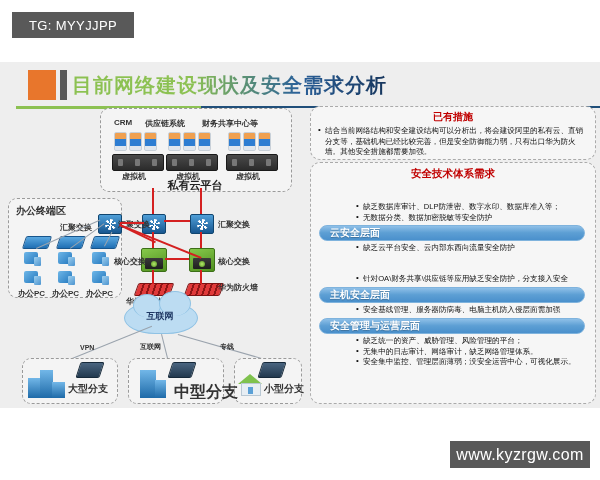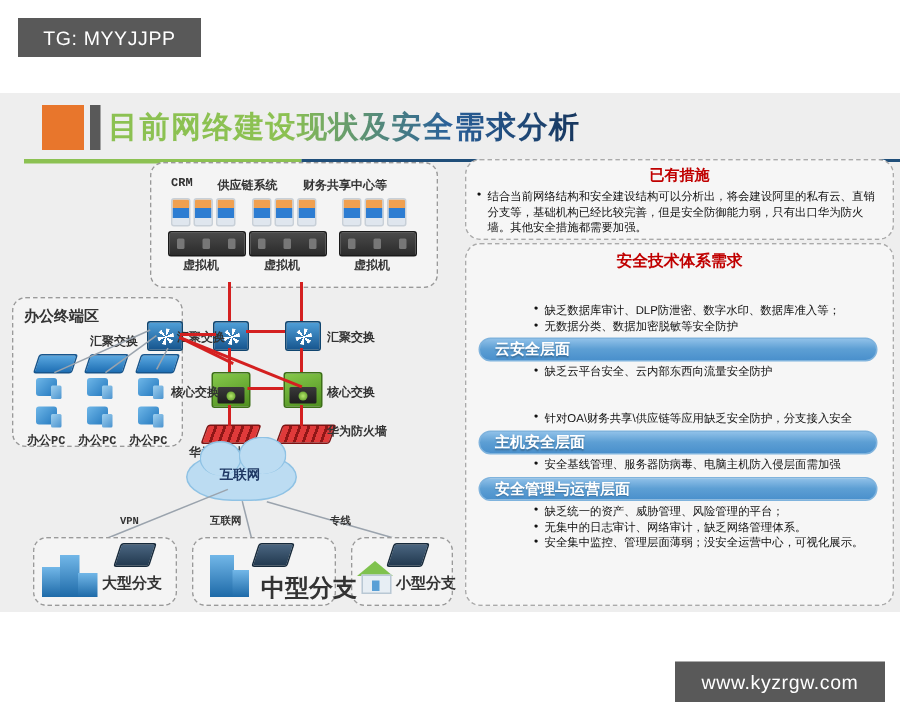--- a/index.html
+++ b/index.html
@@ -8,21 +8,21 @@
     font-family:"Liberation Sans","DejaVu Sans",sans-serif;
     overflow:hidden;position:relative;
   }
   
   .tag{
     position:absolute;background:#595959;color:#ffffff;
     font-size:13px;letter-spacing:.4px;
     display:flex;align-items:center;justify-content:center;
   }
   #tag-top{left:12px;top:12px;width:122px;height:26px;}
-  #tag-bottom{left:450px;top:441px;width:140px;height:27px;font-size:13px;text-align:right;}
+  #tag-bottom{left:450px;top:441px;width:140px;height:27px;font-size:16px;text-align:right;}
 
   
   .slide{
     position:absolute;left:0;top:62px;width:600px;height:346px;
     background:#eeeeee;
   }
   
   .title-row{position:absolute;left:16px;top:6px;width:600px;height:36px;padding-left:40px;}
   .tt-orange{position:absolute;left:12px;top:2px;width:28px;height:30px;background:#e8762c;}
   .tt-gray{position:absolute;left:44px;top:2px;width:7px;height:30px;background:#595959;}
@@ -31,21 +31,21 @@
     position:absolute;left:56px;top:2px;height:30px;line-height:30px;
     font-size:20px;font-weight:bold;letter-spacing:1px;
     background:linear-gradient(90deg,#8cc152 0%,#8cc152 38%,#2a6099 72%,#17365d 100%);
     -webkit-background-clip:text;background-clip:text;color:transparent;
     -webkit-text-fill-color:transparent;
   }
   .tt-rule-g{position:absolute;left:0;top:38px;width:185px;height:3px;background:#8cc152;}
   .tt-rule-b{position:absolute;left:185px;top:38px;width:415px;height:2px;background:#1f4e79;}
 
   
-  .diagram{position:absolute;left:2px;top:44px;width:300px;height:300px;font-family:Liberation Mono, monospace;}
+  .diagram{position:absolute;left:2px;top:44px;width:300px;height:300px;}
   .dash{position:absolute;border:1px dashed #9a9a9a;border-radius:9px;}
   .lbl{position:absolute;font-size:8px;color:#333;font-weight:bold;white-space:nowrap;}
   .lbl-sm{position:absolute;font-size:7px;color:#444;white-space:nowrap;}
 
   
   #cloud-box{left:98px;top:2px;width:190px;height:82px;background:#f4f4f4;}
   .appicon{position:absolute;width:11px;height:17px;border-radius:2px;
     background:linear-gradient(180deg,#f0a050 0%,#f0a050 34%,#2d7dd2 34%,#2d7dd2 74%,#dfe6ee 74%,#dfe6ee 100%);
     border:1px solid #c8d0d8;}
   .rack{position:absolute;height:15px;background:linear-gradient(180deg,#4a4a4a,#2b2b2b);
@@ -171,20 +171,21 @@
     <div class="rack" style="left:224px;top:48px;width:50px;">
       <i style="left:5px;"></i>
         <i style="left:22px;"></i>
         <i style="left:39px;"></i>
     </div>
 
     <div class="lbl" style="left:120px;top:65px;">虚拟机</div>
     <div class="lbl" style="left:174px;top:65px;">虚拟机</div>
     <div class="lbl" style="left:234px;top:65px;">虚拟机</div>
 
+    <div style="position:absolute;left:98px;top:72px;width:190px;text-align:center;font-size:11px;font-weight:bold;color:#222;">私有云平台</div>
 
     <div class="dash" id="office-box"></div>
     <div class="lbl" style="left:14px;top:98px;font-size:10px;">办公终端区</div>
 
     <div class="switch" style="left:22px;top:130px;"></div>
     <div class="switch" style="left:56px;top:130px;"></div>
     <div class="switch" style="left:90px;top:130px;"></div>
 
     <div class="pc" style="left:22px;top:146px;">
         <div class="scr"></div>

